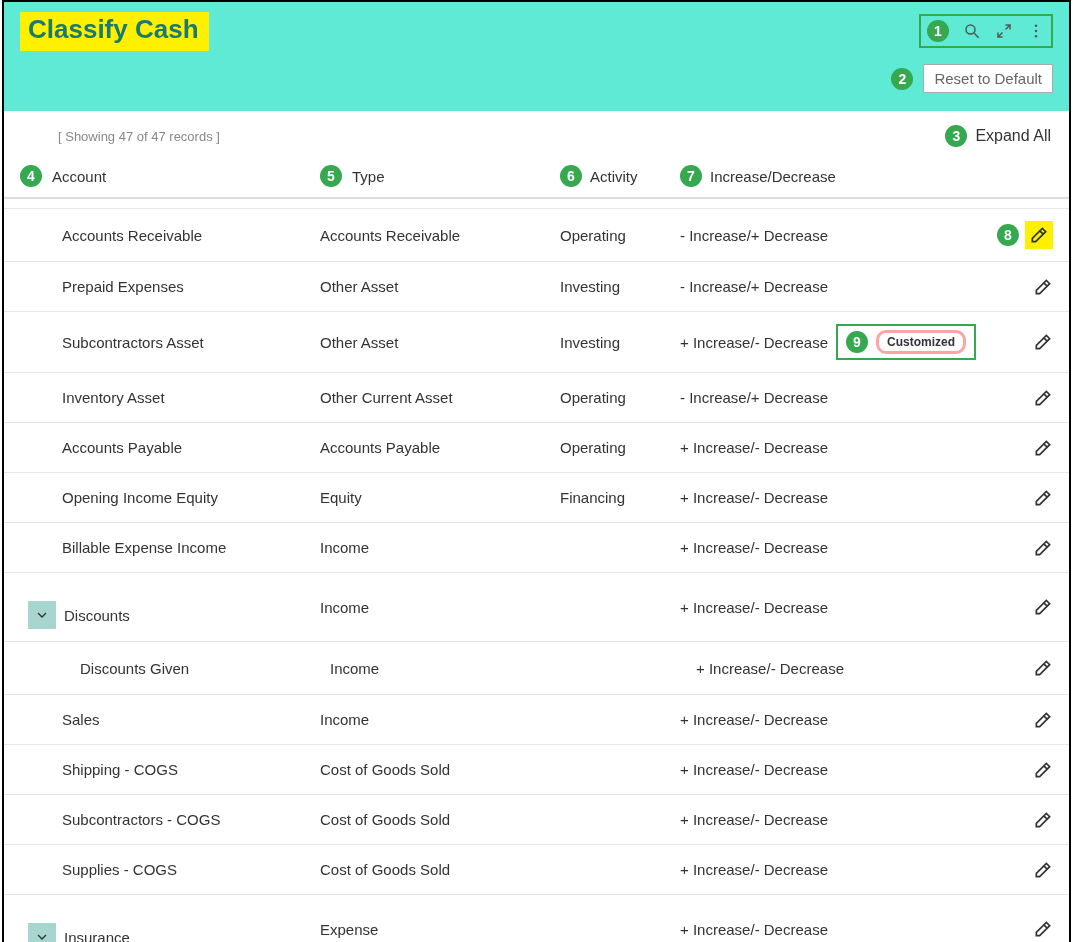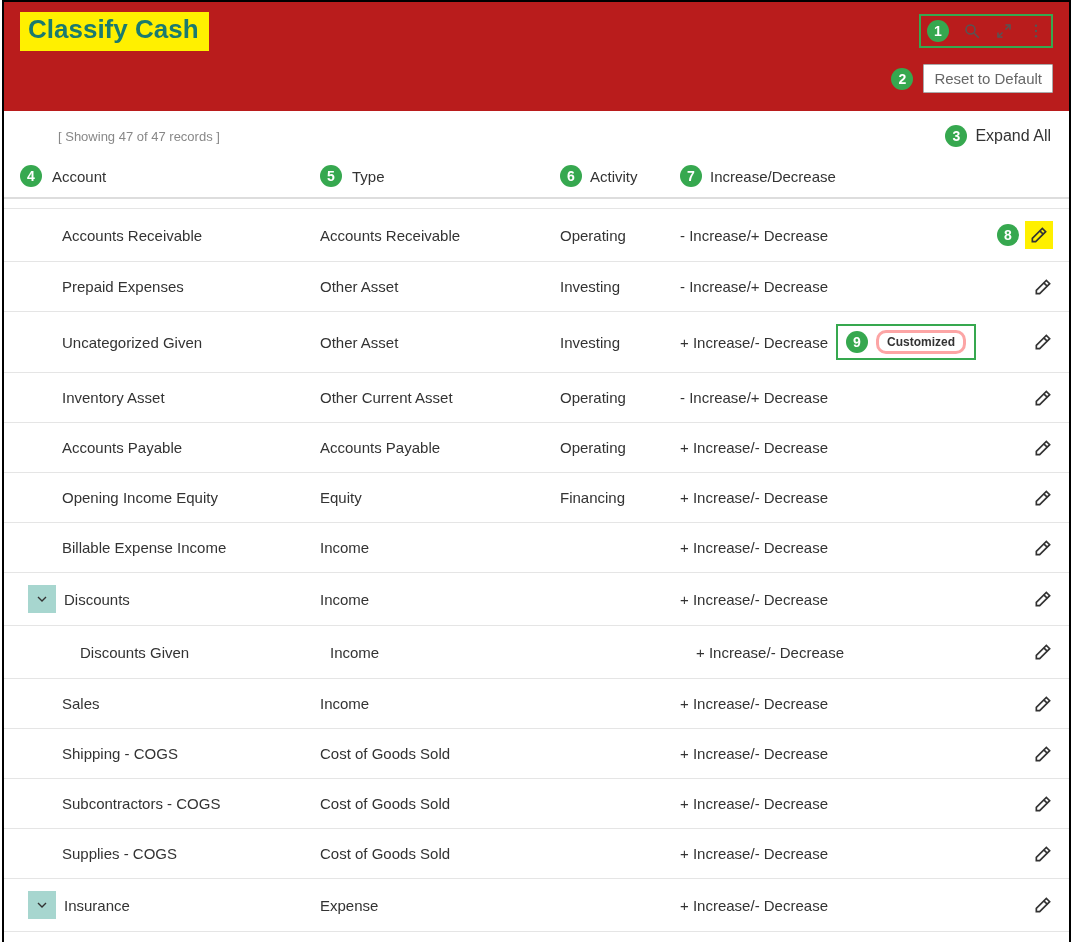--- a/index.html
+++ b/index.html
@@ -9,21 +9,21 @@
     font-size: 15px;
     color: #333;
     background: #fff;
   }
   .frame {
     border: 2px solid #000;
     width: 1069px;
     margin: 0 auto;
   }
   .header {
-    background: #b91c1c;
+    background: #5eead4;
     position: relative;
     padding: 10px 16px 12px 16px;
   }
   .title-highlight {
     background: #fff000;
     display: inline-block;
     padding: 2px 10px 6px 8px;
   }
   .title {
     font-size: 26px;
@@ -120,21 +120,21 @@
     border-bottom: 1px solid #e5e5e5;
     min-height: 50px;
   }
   .cell-account { width: 300px; display:flex; align-items:center; gap:8px; }
   .cell-type    { width: 240px; }
   .cell-activity{ width: 120px; }
   .cell-incdec  { flex: 1; display:flex; align-items:center; gap:8px;}
   .cell-action  { width: 60px; display:flex; align-items:center; justify-content:flex-end; gap:6px;}
 
   .indent1 { padding-left: 42px; }
-  .indent-chevron { padding-left: 8px; }
+  .indent-chevron { padding-left: 8px; margin-top: 16px; }
   .indent2 { padding-left: 60px; }
 
   .chevron-box {
     width: 28px;
     height: 28px;
     background: #a7d6cf;
     display: flex;
     align-items: center;
     justify-content: center;
     color: #333;
@@ -284,21 +284,21 @@
           <span class="edit-icon">
             <svg viewBox="0 0 24 24" width="20" height="20" fill="none" stroke="currentColor" stroke-width="2">
               <path d="M4 16 L4 20 L8 20 L20 8 L16 4 Z"></path>
               <line x1="13" y1="7" x2="17" y2="11"></line>
             </svg>
           </span>
         </div>
       </div>
       <div class="row">
         <div class="cell-account">
-          <span class="indent1">Uncategorized Given</span>
+          <span class="indent1">Subcontractors Asset</span>
         </div>
         <div class="cell-type">Other Asset</div>
         <div class="cell-activity">Investing</div>
         <div class="cell-incdec">
           <span>+ Increase/- Decrease</span>
           <span class="customized-frame">
             <span class="callout">9</span>
             <span class="customized-badge">Customized</span>
           </span>
         </div>

